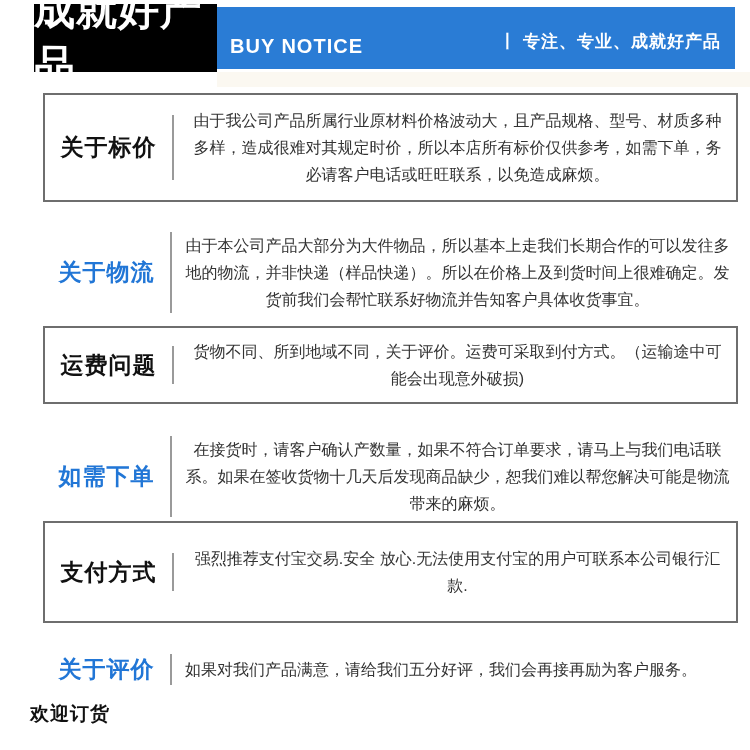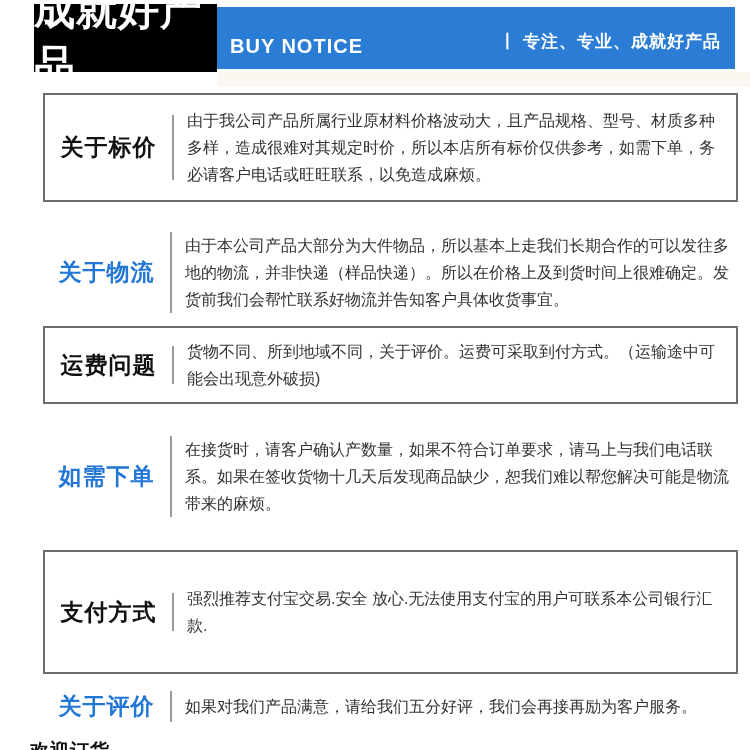--- a/index.html
+++ b/index.html
@@ -32,27 +32,27 @@
     width:127px;flex:0 0 127px;display:flex;align-items:center;justify-content:center;
     font-size:23px;font-weight:bold;color:#111111;letter-spacing:1px;
   }
   .plain .sec-title{color:#2176d6;}
   .sec-divider{width:0;border-left:2px solid #9a9a9a;}
   .boxed .sec-divider{margin:8px 0;}
   .sec-body{
     flex:1;color:#333333;font-size:16px;line-height:27px;
     padding:0 8px 0 13px;display:flex;align-items:center;
   }
-  .sec-body span{display:block;}
+  .sec-body span{display:block;text-align:center;}
   .sec-pricing{margin-top:21px;padding:12px 0;}
   .sec-logistics{margin-top:30px;}
   .sec-freight{margin-top:13px;padding:10px 0;}
   .sec-receiving{margin-top:32px;}
-  .sec-payment{margin-top:33px;padding:33px 0;}
-  .sec-feedback{margin-top:17px;}
+  .sec-payment{margin-top:4px;padding:22px 0;}
+  .sec-feedback{margin-top:31px;}
   
   .welcome{margin:16px 0 0 30px;font-size:19px;font-weight:bold;color:#111111;letter-spacing:1px;}
 </style>
 </head>
 <body>
 
 <div class="header">
   <div class="hdr-black">
     <span>成就好产品</span>
   </div>

